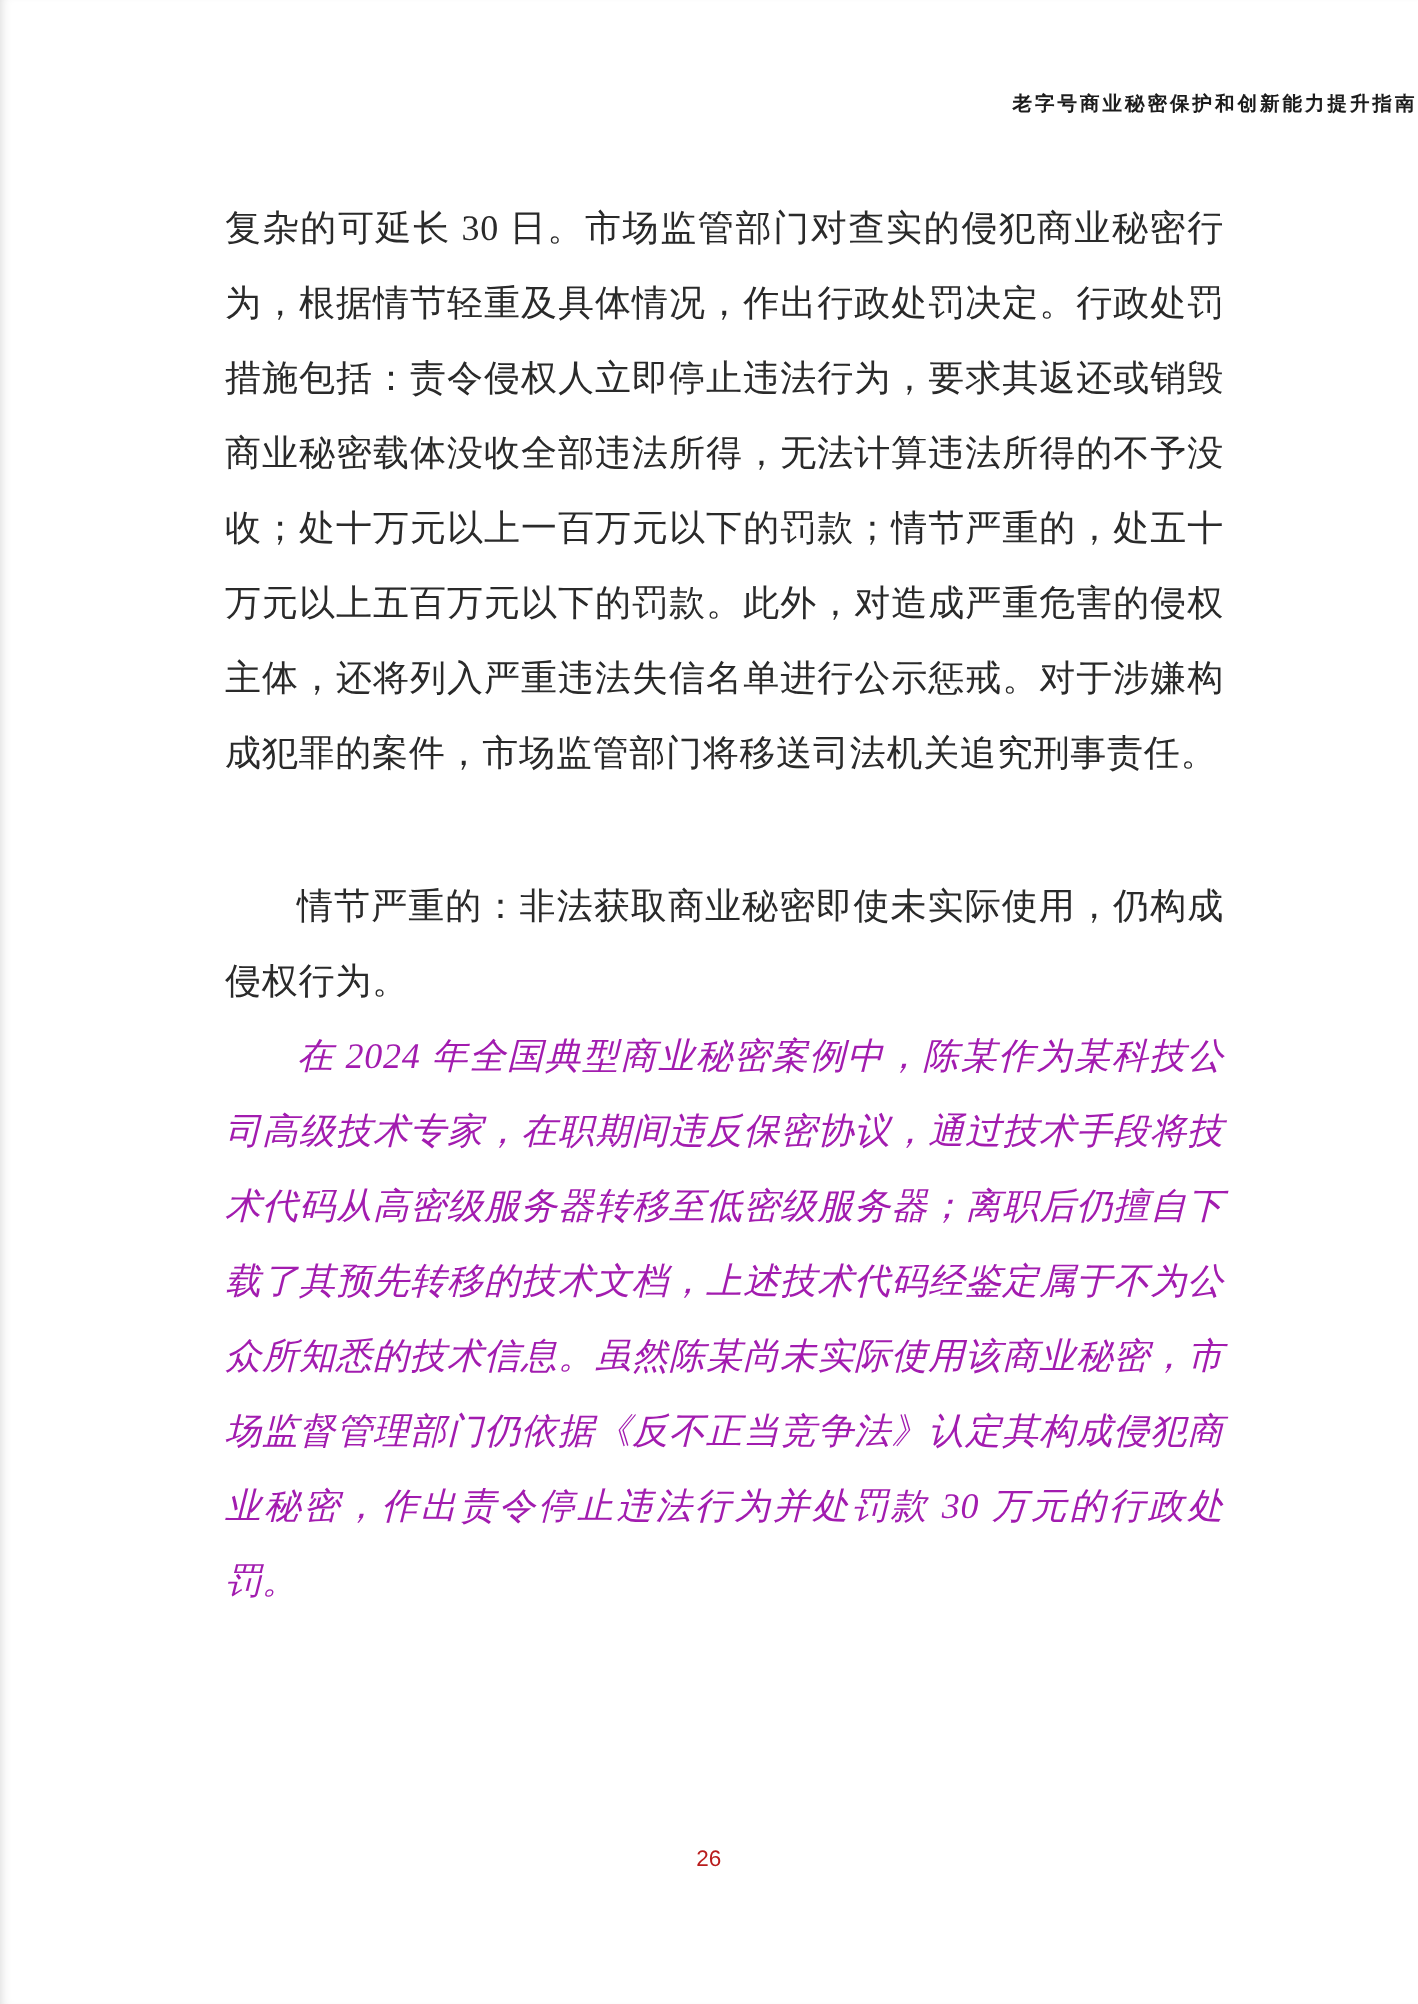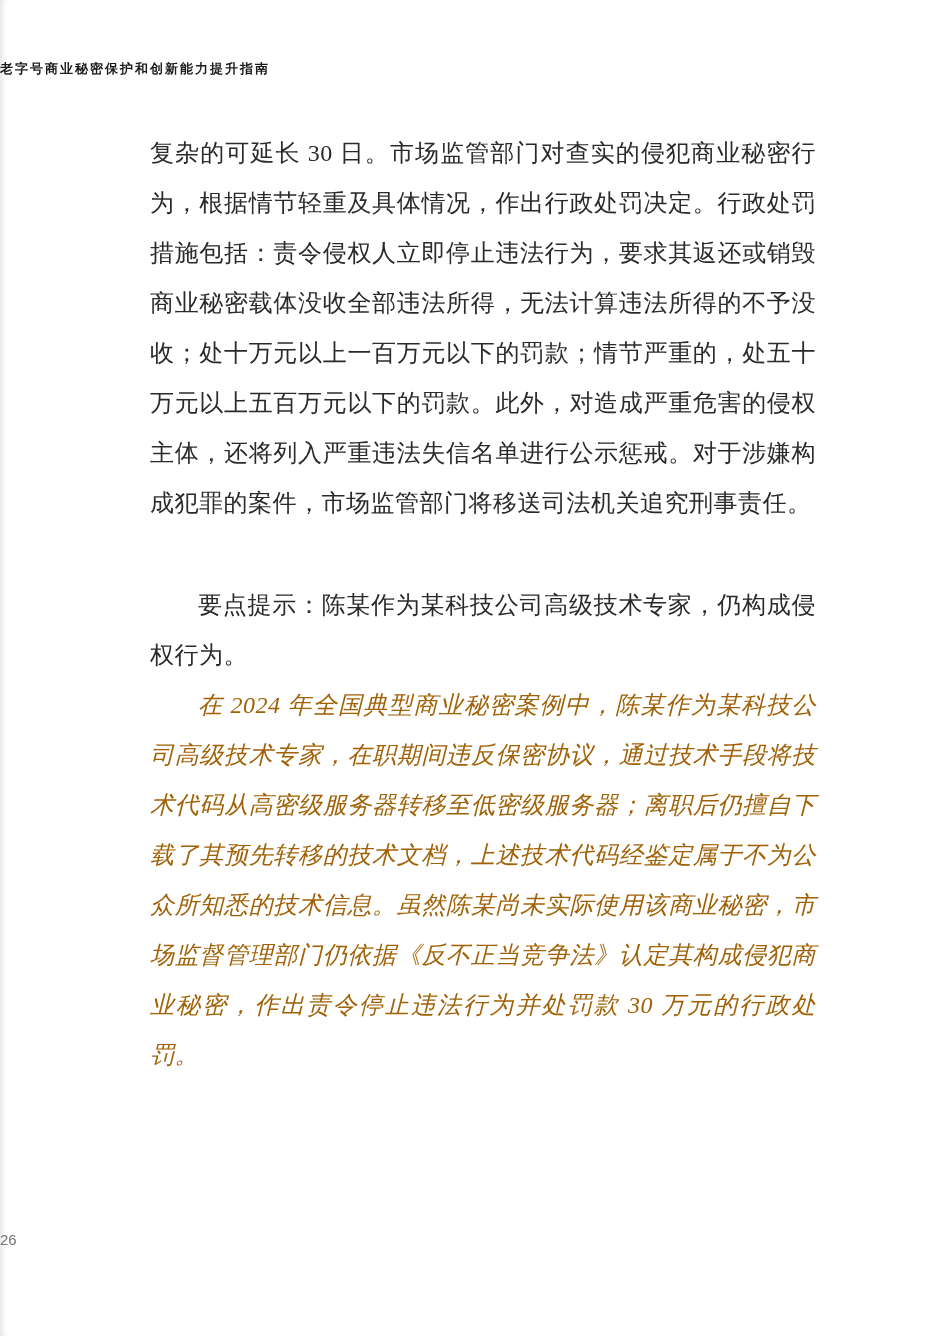--- a/index.html
+++ b/index.html
@@ -15,21 +15,21 @@
     font-family: "Liberation Serif", "DejaVu Serif", serif;
     color: #262626;
     box-shadow: inset 6px 0 8px -6px rgba(0,0,0,0.18);
     overflow: hidden;
   }
   .doc-header {
     position: absolute;
     top: 60px;
     left: 0;
     width: 100%;
-    text-align: left;
+    text-align: right;
     font-size: 13px;
     font-weight: bold;
     letter-spacing: 2px;
     color: #1c1c1c;
   }
   .doc-body {
     position: absolute;
     top: 128px;
     left: 150px;
     width: 666px;
@@ -41,46 +41,46 @@
     text-align: justify;
     text-justify: inter-ideograph;
     letter-spacing: 0.5px;
     color: #2a2a2a;
   }
   p.indent { text-indent: 2em; }
   p.tip { margin-top: 52px; }
   p.case-study {
     font-style: italic;
     font-weight: 500;
-    color: #a16207;
+    color: #a21caf;
   }
   .page-number {
     position: absolute;
     bottom: 88px;
     left: 0;
     width: 100%;
-    text-align: left;
+    text-align: center;
     font-family: "Liberation Sans", sans-serif;
     font-size: 15px;
-    color: #737373;
+    color: #b91c1c;
   }
 </style>
 </head>
 <body>
 
 <div class="page">
 
   <div class="doc-header">老字号商业秘密保护和创新能力提升指南</div>
 
   <div class="doc-body">
 
     <p>复杂的可延长 30 日。市场监管部门对查实的侵犯商业秘密行为，根据情节轻重及具体情况，作出行政处罚决定。行政处罚措施包括：责令侵权人立即停止违法行为，要求其返还或销毁商业秘密载体没收全部违法所得，无法计算违法所得的不予没收；处十万元以上一百万元以下的罚款；情节严重的，处五十万元以上五百万元以下的罚款。此外，对造成严重危害的侵权主体，还将列入严重违法失信名单进行公示惩戒。对于涉嫌构成犯罪的案件，市场监管部门将移送司法机关追究刑事责任。</p>
 
 
-    <p class="indent tip">要点提示：陈某作为某科技公司高级技术专家，仍构成侵权行为。</p>
+    <p class="indent tip">情节严重的：非法获取商业秘密即使未实际使用，仍构成侵权行为。</p>
 
     <p class="indent case-study">在 2024 年全国典型商业秘密案例中，陈某作为某科技公司高级技术专家，在职期间违反保密协议，通过技术手段将技术代码从高密级服务器转移至低密级服务器；离职后仍擅自下载了其预先转移的技术文档，上述技术代码经鉴定属于不为公众所知悉的技术信息。虽然陈某尚未实际使用该商业秘密，市场监督管理部门仍依据《反不正当竞争法》认定其构成侵犯商业秘密，作出责令停止违法行为并处罚款 30 万元的行政处罚。</p>
 
   </div>
 
   <div class="page-number">26</div>
 
 </div>
 
 </body></html>

